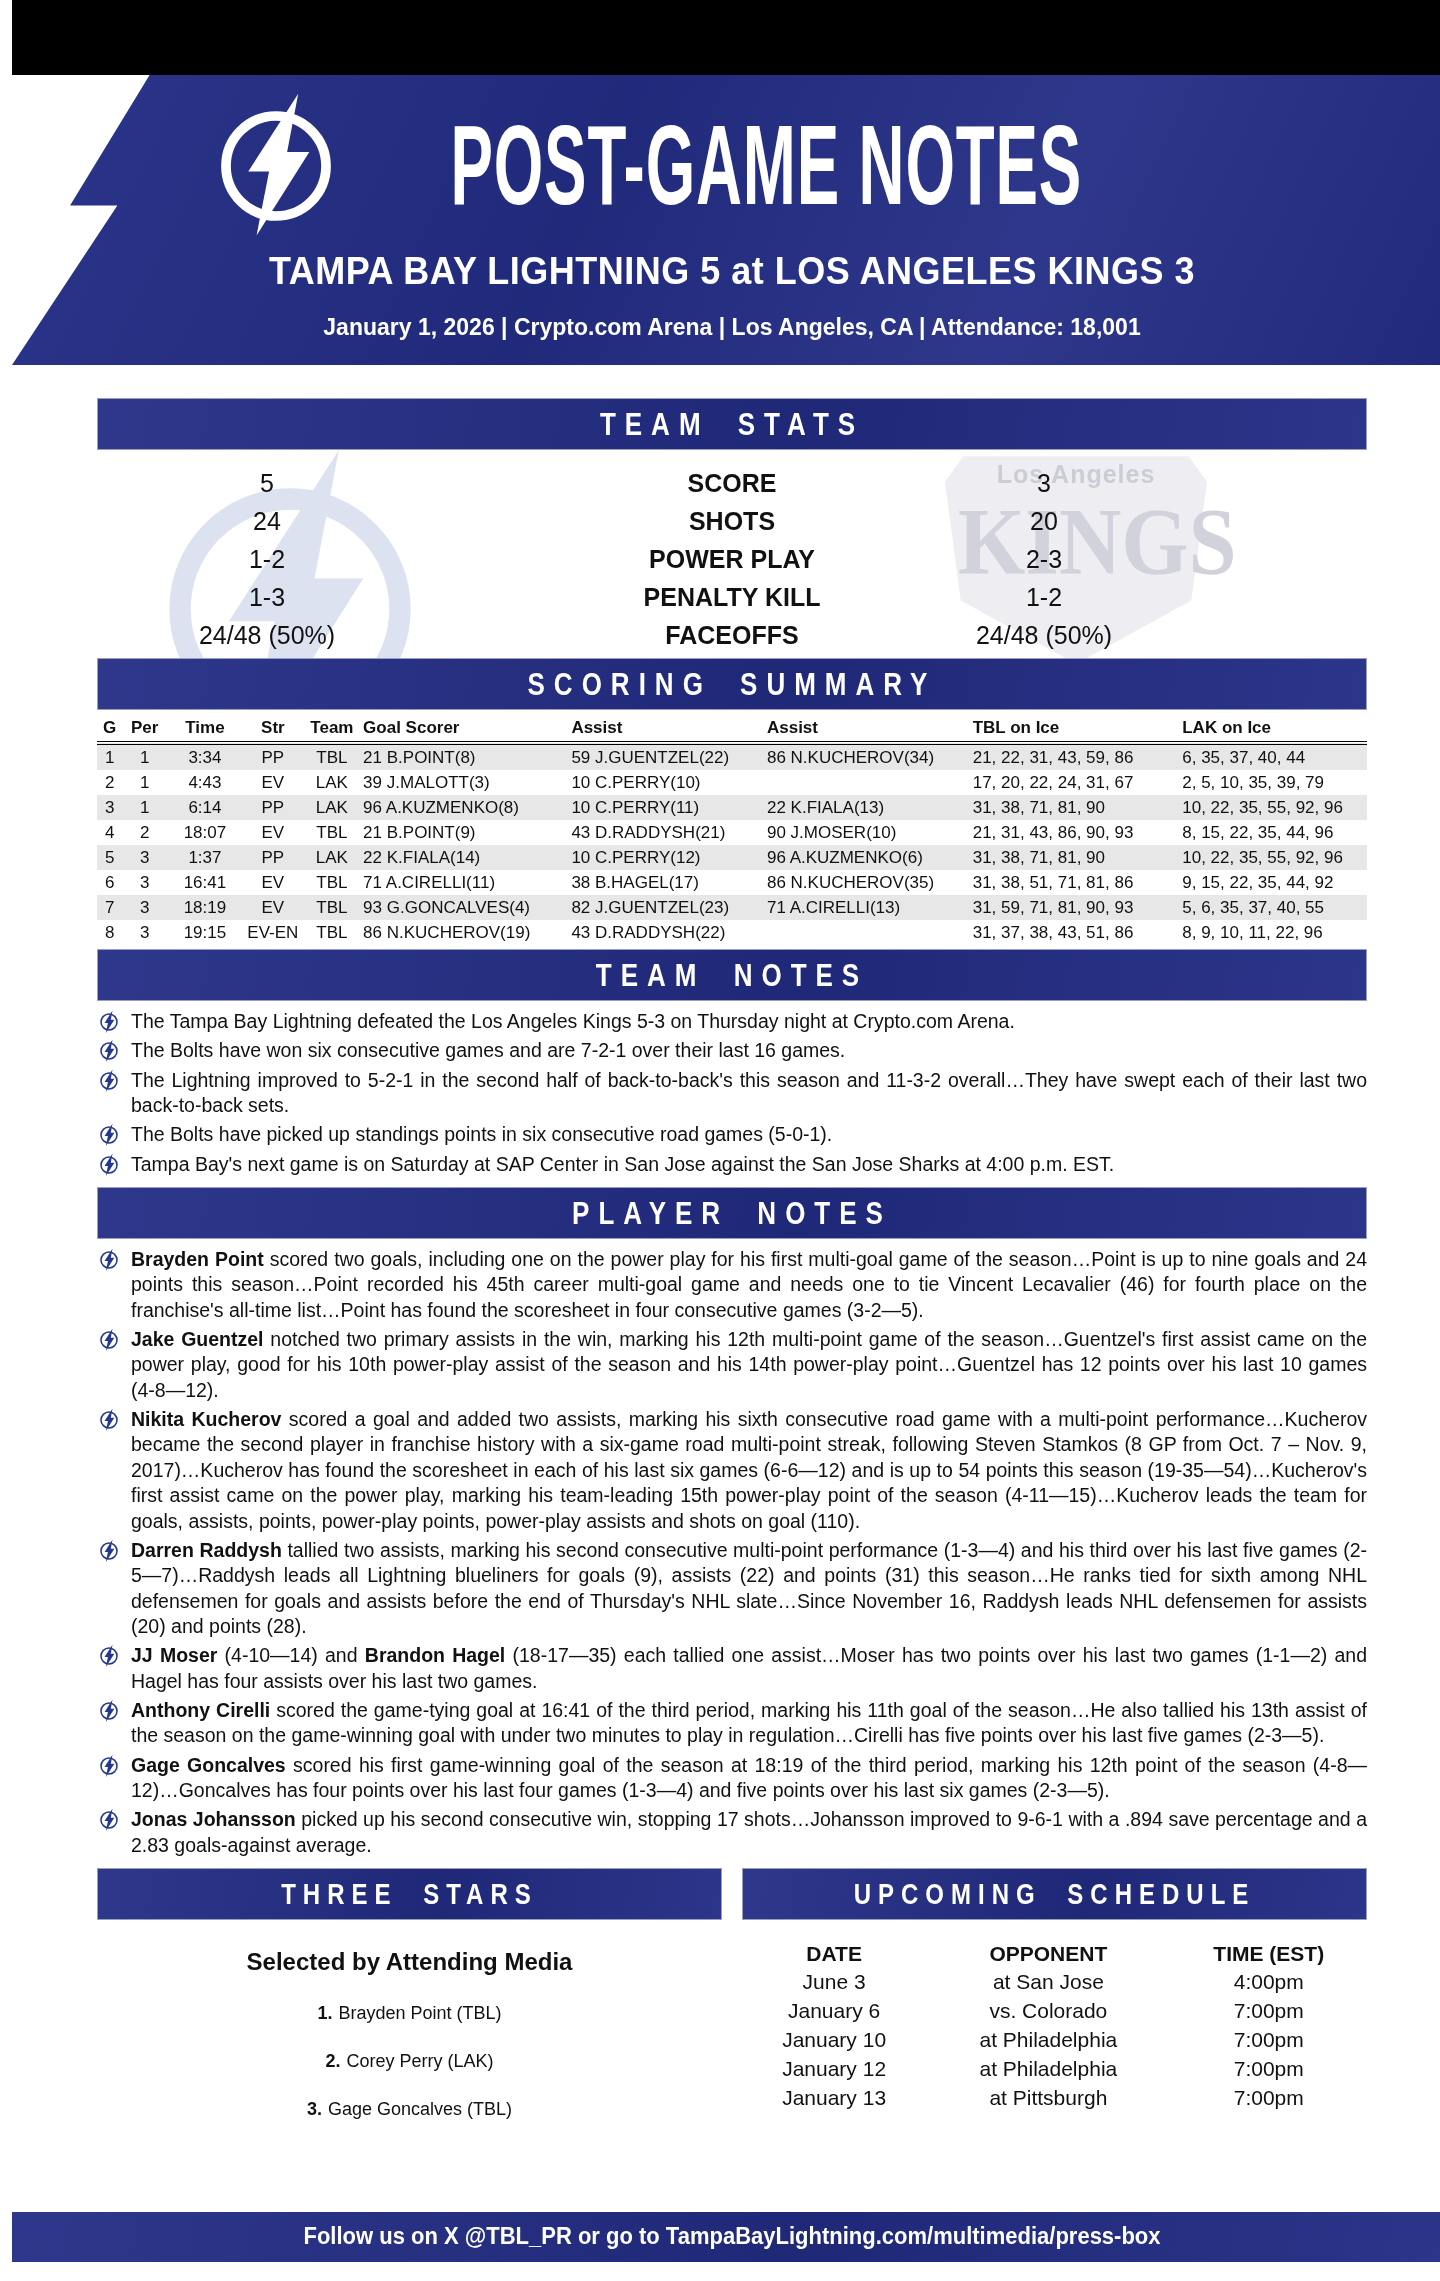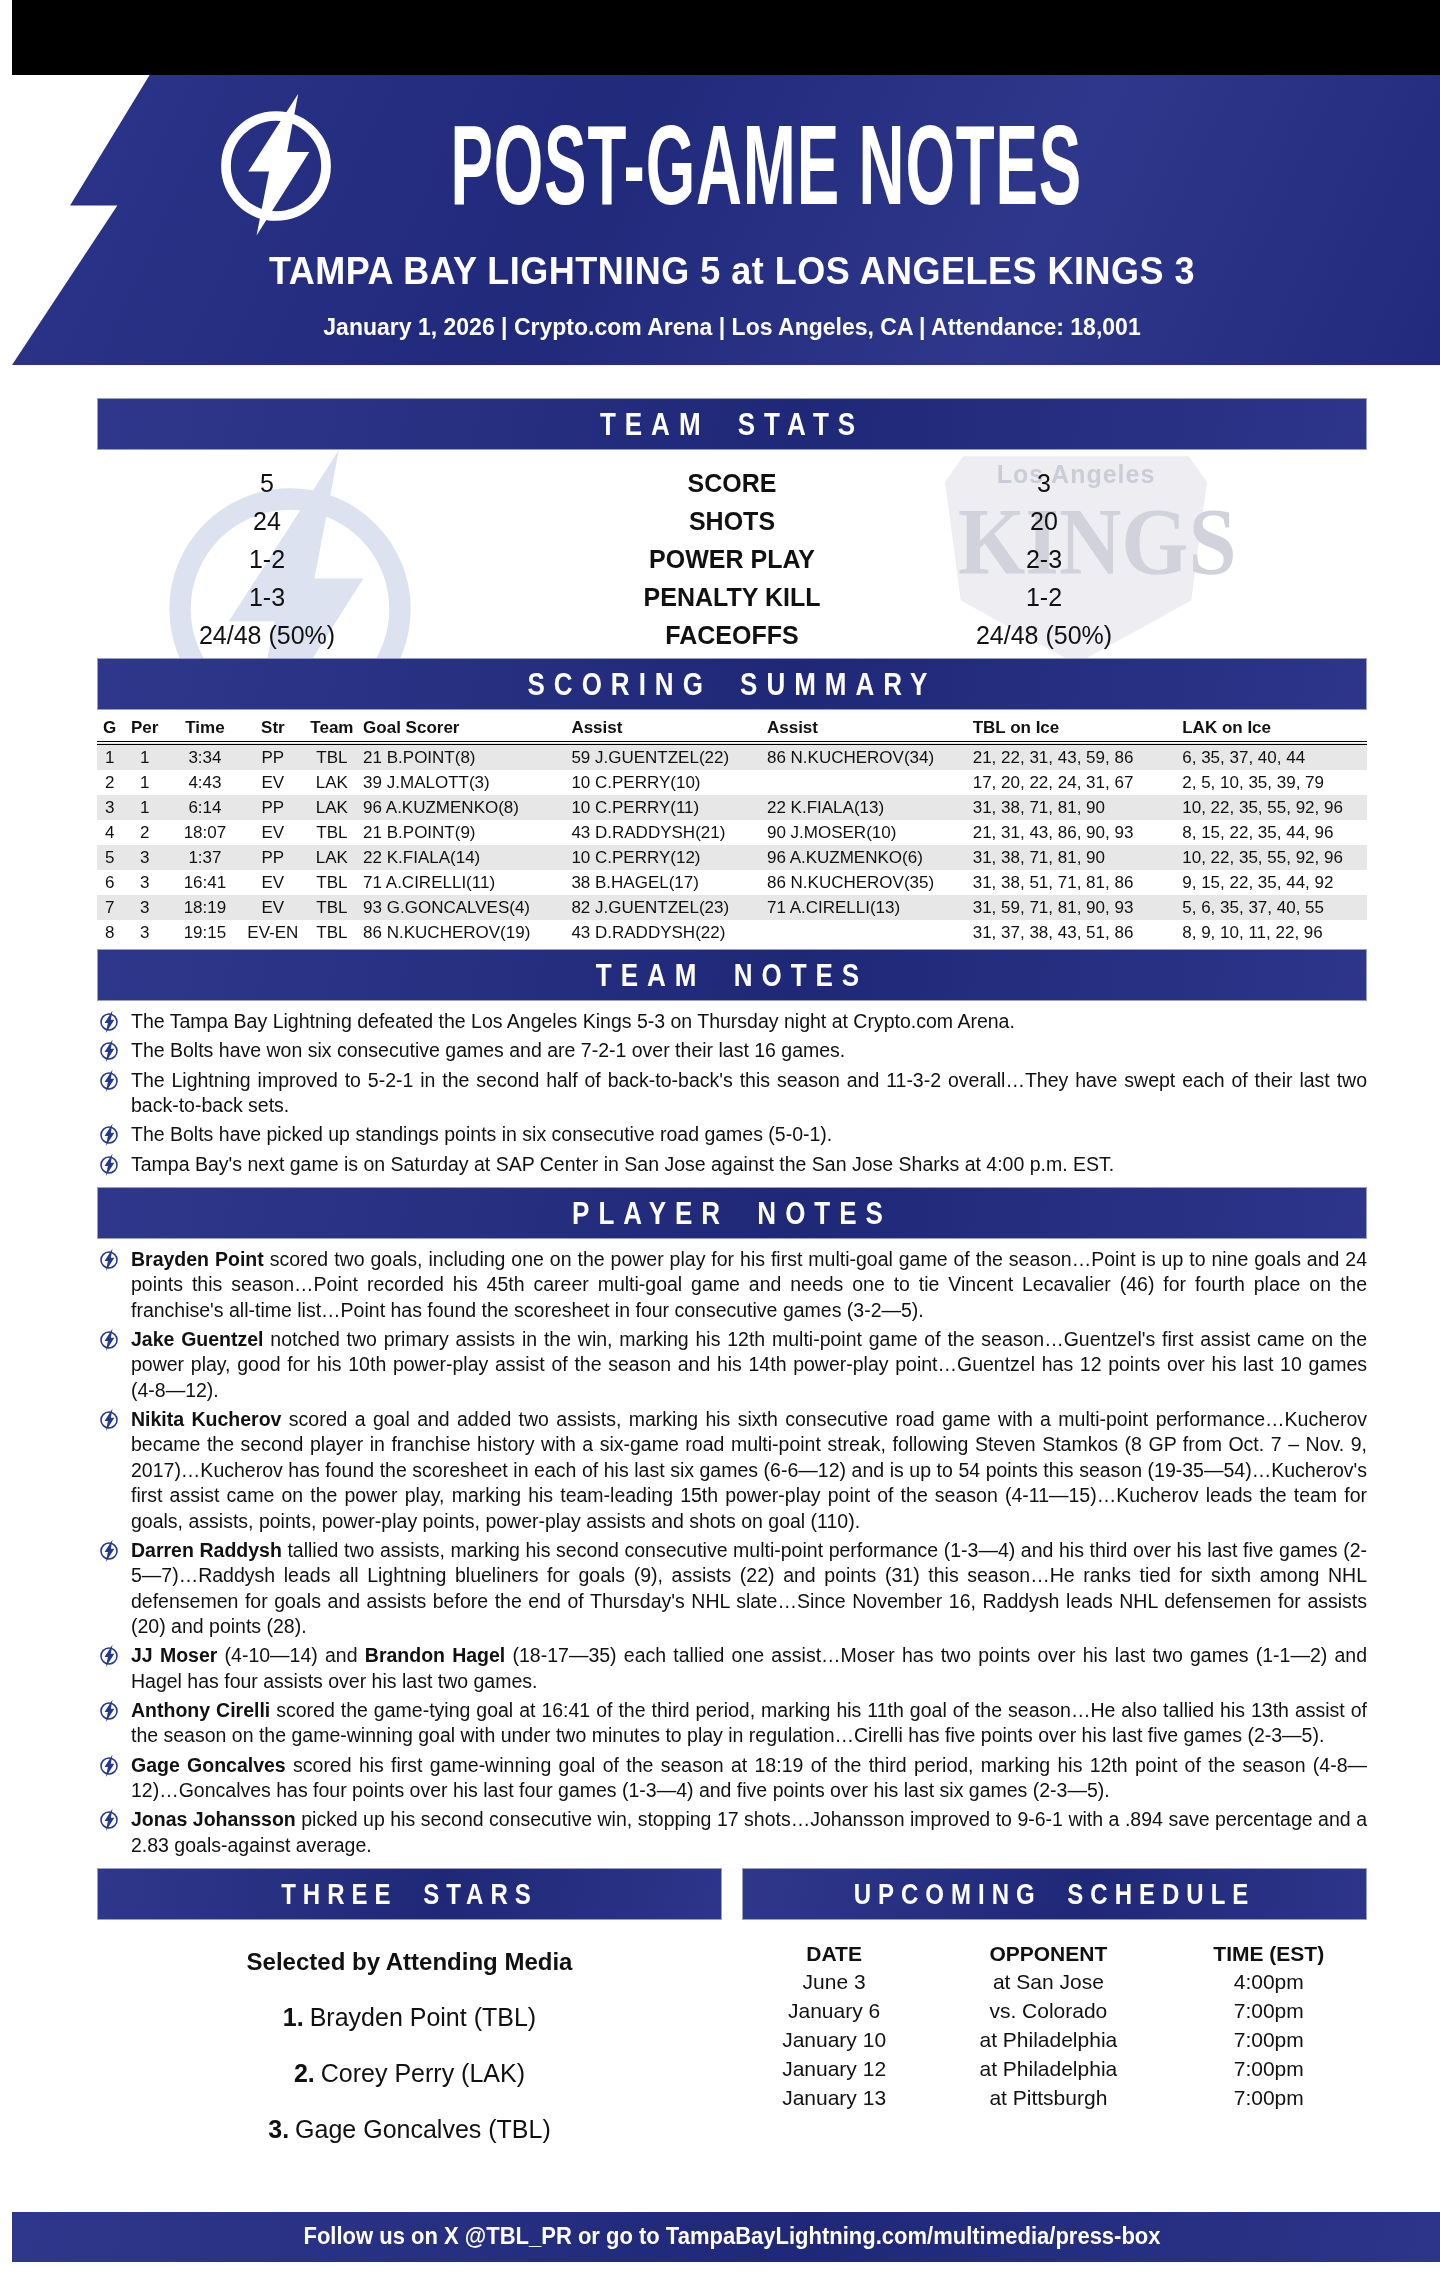--- a/index.html
+++ b/index.html
@@ -59,21 +59,21 @@
   .notes li{display:flex;gap:10px;margin:4px 0;align-items:flex-start;}
   .bullet{flex:0 0 24px;width:24px;height:24px;color:#24388f;margin-top:1px;}
   .bullet svg{width:24px;height:24px;}
   .note-text{font-size:19.5px;line-height:1.3;text-align:justify;flex:1;}
   .note-text b{font-weight:700;}
 
   
   .bottom-cols{display:flex;gap:20px;margin-top:6px;}
   .b-col{flex:1;}
   .stars-subtitle{text-align:center;font-weight:700;font-size:24px;margin-top:28px;}
-  .star-row{text-align:center;font-size:25px;margin-top:27px;}
+  .star-row{text-align:center;font-size:18px;margin-top:27px;}
   .star-row b{font-weight:700;margin-right:6px;}
   .sched-table{width:100%;border-collapse:collapse;margin-top:20px;}
   .sched-table th{font-weight:700;font-size:21px;padding:2px 0;text-align:center;}
   .sched-table td{font-size:21px;padding:1.5px 0;text-align:center;line-height:26px;}
 
   
   .footer-bar{position:absolute;left:0;right:0;bottom:19px;height:50px;background:#232d85;
     display:flex;align-items:center;justify-content:center;
     background-image:linear-gradient(100deg, rgba(255,255,255,0.05), rgba(0,0,0,0.1) 55%, rgba(255,255,255,0.04));}
   .footer-text{color:#ffffff;font-weight:700;font-size:22px;transform:scaleY(1.05);}

